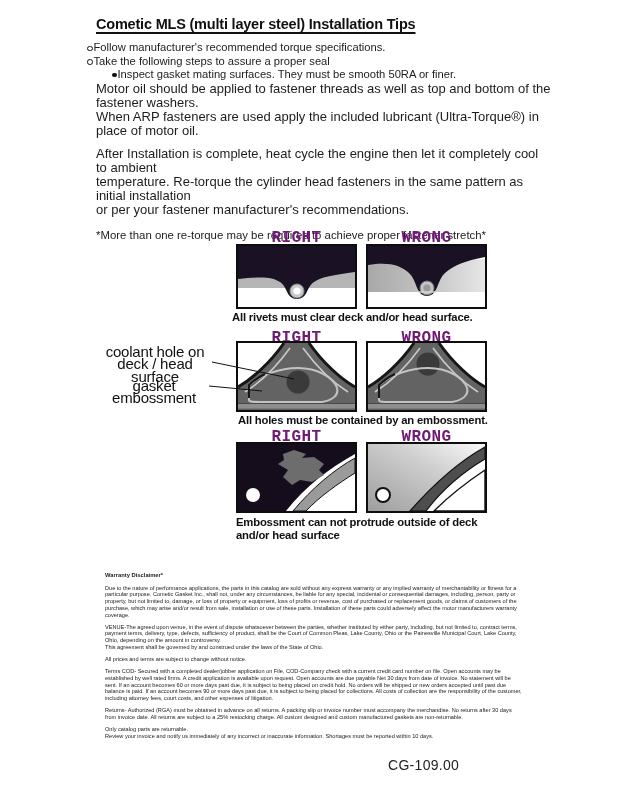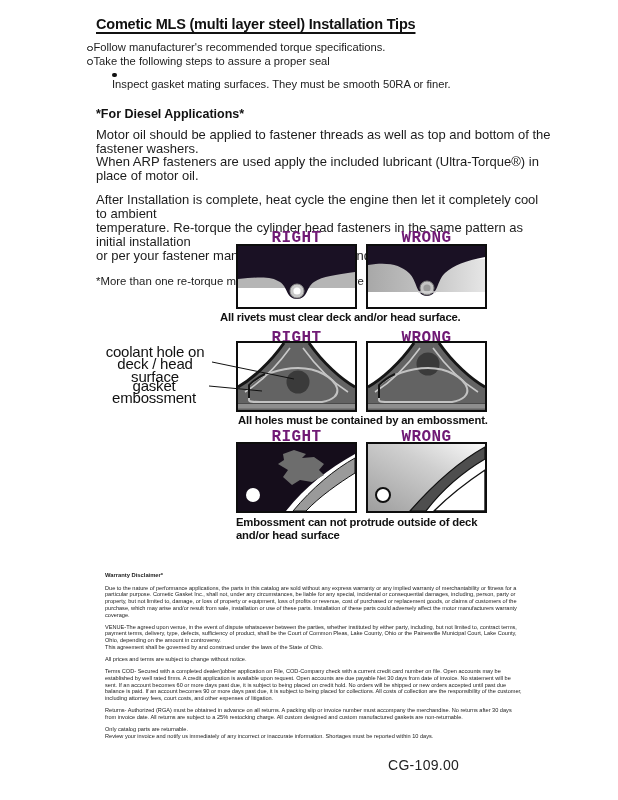--- a/index.html
+++ b/index.html
@@ -8,21 +8,21 @@
     font-family:"Liberation Sans", sans-serif; color:#1c1c1c; overflow:hidden;border-radius:17px;
   }
   
   .top { position:absolute; left:96px; top:16px; width:455px; }
   .title {
     font-size:14.5px; font-weight:bold; color:#111; margin:0 0 9px 0;
     text-decoration:underline; text-decoration-thickness:1.5px; text-underline-offset:3px;
     letter-spacing:-0.2px;
   }
   .b-row { display:flex; gap:1px; font-size:11.2px; line-height:13.6px; margin-left:-9px; }
-  .b-row.sub { margin-left:16px;flex-direction:column; }
+  .b-row.sub { margin-left:16px; }
   .marker-o { flex:none; width:3.5px; height:3.5px; border:1px solid #111; border-radius:50%; margin-top:4.6px; }
   .marker-f { flex:none; width:4.5px; height:4.5px; background:#111; border-radius:50%; margin-top:4.4px; }
   .diesel-h { font-size:12.5px; font-weight:bold; margin:15px 0 7px 0; color:#111; }
   .para { font-size:13px; line-height:13.9px; margin:0 0 10px 0; white-space:pre-line; }
   .note { font-size:11.4px; margin-top:12px; }
   
   .fig { position:absolute; width:121px; }
   .fig svg { display:block; }
   .fig-label { position:absolute; width:121px; text-align:center; font-weight:bold; font-size:16px; letter-spacing:0.4px; color:#701a75;font-family:Liberation Mono, monospace; }
   .caption { position:absolute; font-weight:bold; font-size:11.3px; line-height:13px; color:#111; white-space:nowrap; letter-spacing:-0.2px; }
@@ -48,21 +48,20 @@
     </div>
     <div class="b-row">
       <span class="marker-o"></span>
       <span>Take the following steps to assure a proper seal</span>
     </div>
     <div class="b-row sub">
       <span class="marker-f"></span>
       <span>Inspect gasket mating surfaces.  They must be smooth 50RA or finer.</span>
     </div>
 
-    <div class="diesel-h">*For Diesel Applications*</div>
     <p class="para">Motor oil should be applied to fastener threads as well as top and bottom of the fastener washers.
 When ARP fasteners are used apply the included lubricant (Ultra-Torque®) in place of motor oil.</p>
     <p class="para">After Installation is complete, heat cycle the engine then let it completely cool to ambient
 temperature. Re-torque the cylinder head fasteners in the same pattern as initial installation
 or per your fastener manufacturer's recommendations.</p>
     <p class="para note">*More than one re-torque may be required to achieve proper fastener stretch*</p>
   </div>
 
   <div class="fig-label" style="left:236px; top:229px;">RIGHT</div>
   <div class="fig-label" style="left:366px; top:229px;">WRONG</div>
@@ -86,21 +85,21 @@
         </linearGradient>
       </defs>
       <rect x="1" y="1" width="119" height="63" fill="#ffffff" stroke="#0d0d0d" stroke-width="2"></rect>
       <polygon points="2,20 119,15 119,48 2,48" fill="url(#g1)"></polygon>
       <path d="M2,2 H119 V13 C99,17 88,21 79,29 C71,36 72,52 61,52 C50,52 51,36 43,29 C34,21 23,18 2,21 Z" fill="#1a1124"></path>
       <circle cx="61" cy="44" r="7" fill="#c4c4c4" stroke="#777777" stroke-width="1"></circle>
       <circle cx="61" cy="44" r="3.6" fill="#9a9a9a"></circle>
       <line x1="52" y1="48" x2="70" y2="48" stroke="#d6d6d6" stroke-width="1.4"></line>
     </svg>
   </div>
-  <div class="caption" style="left:220px; top:311px;">All rivets must clear deck and/or head surface.</div>
+  <div class="caption" style="left:232px; top:311px;">All rivets must clear deck and/or head surface.</div>
 
   <div class="fig-label" style="left:236px; top:329px;">RIGHT</div>
   <div class="fig-label" style="left:366px; top:329px;">WRONG</div>
 
   <div class="callout" style="left:98px; top:346px; width:114px;">coolant hole on
 deck / head surface</div>
   <div class="callout" style="left:98px; top:380px; width:112px;">gasket embossment</div>
 
   <div class="fig" style="left:236px; top:341px;">
     <svg width="121" height="71" viewBox="0 0 121 71">

